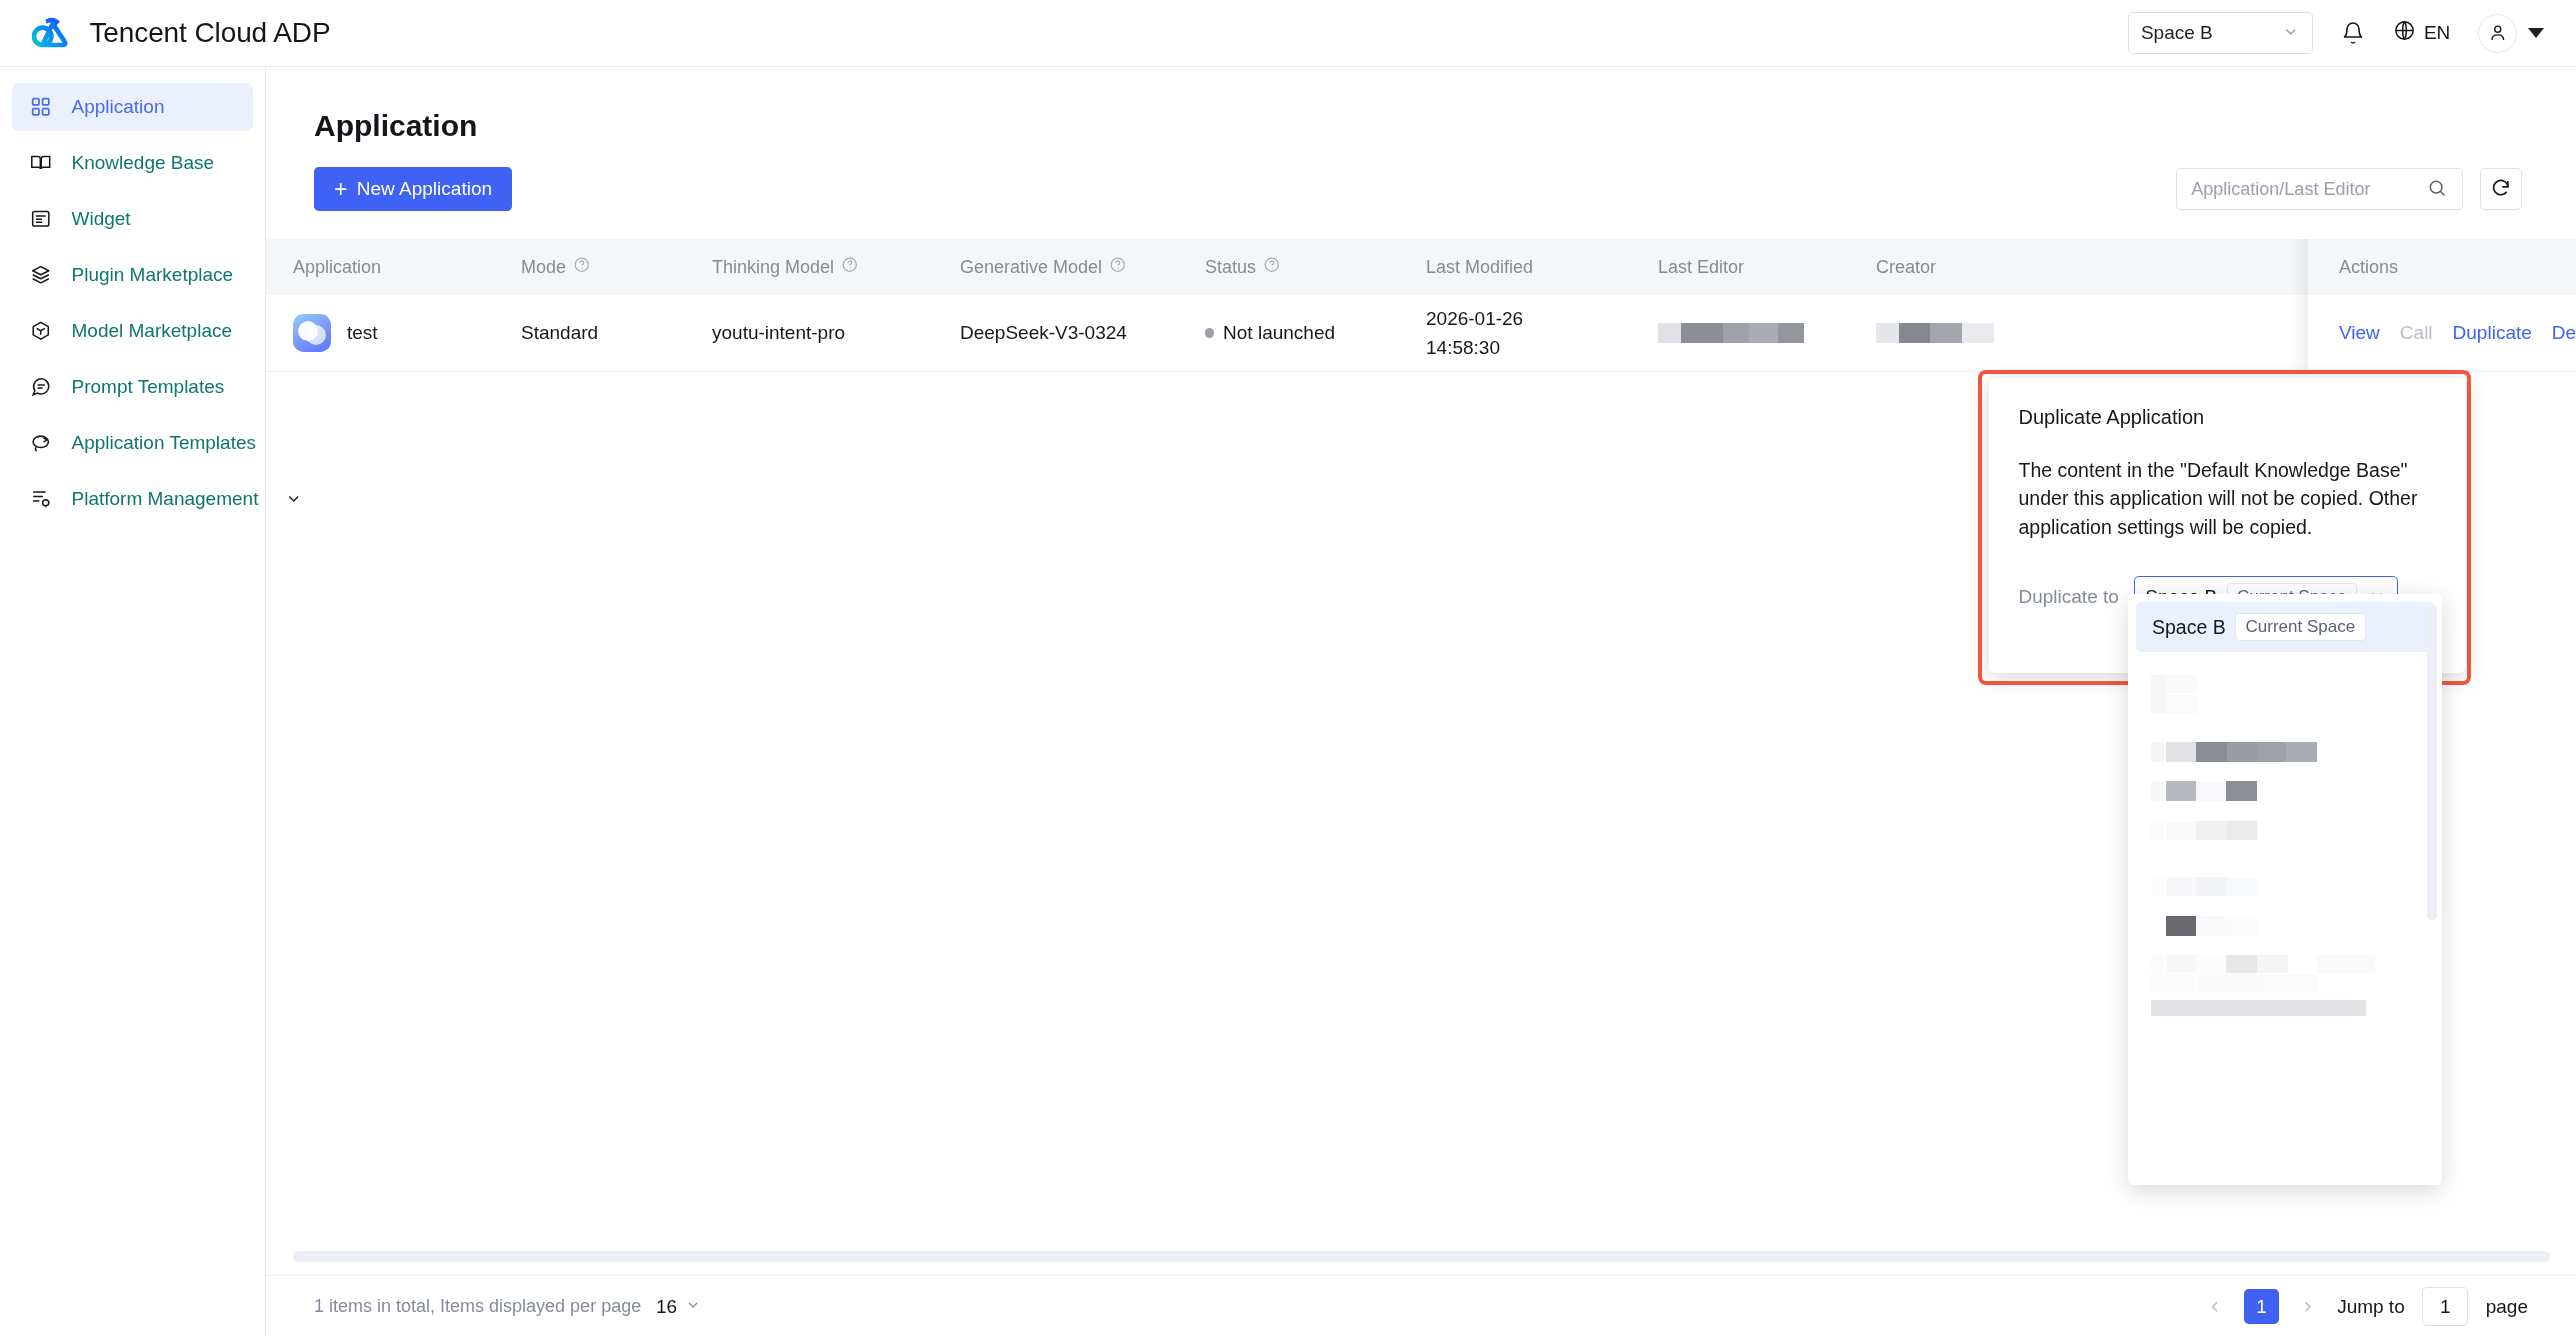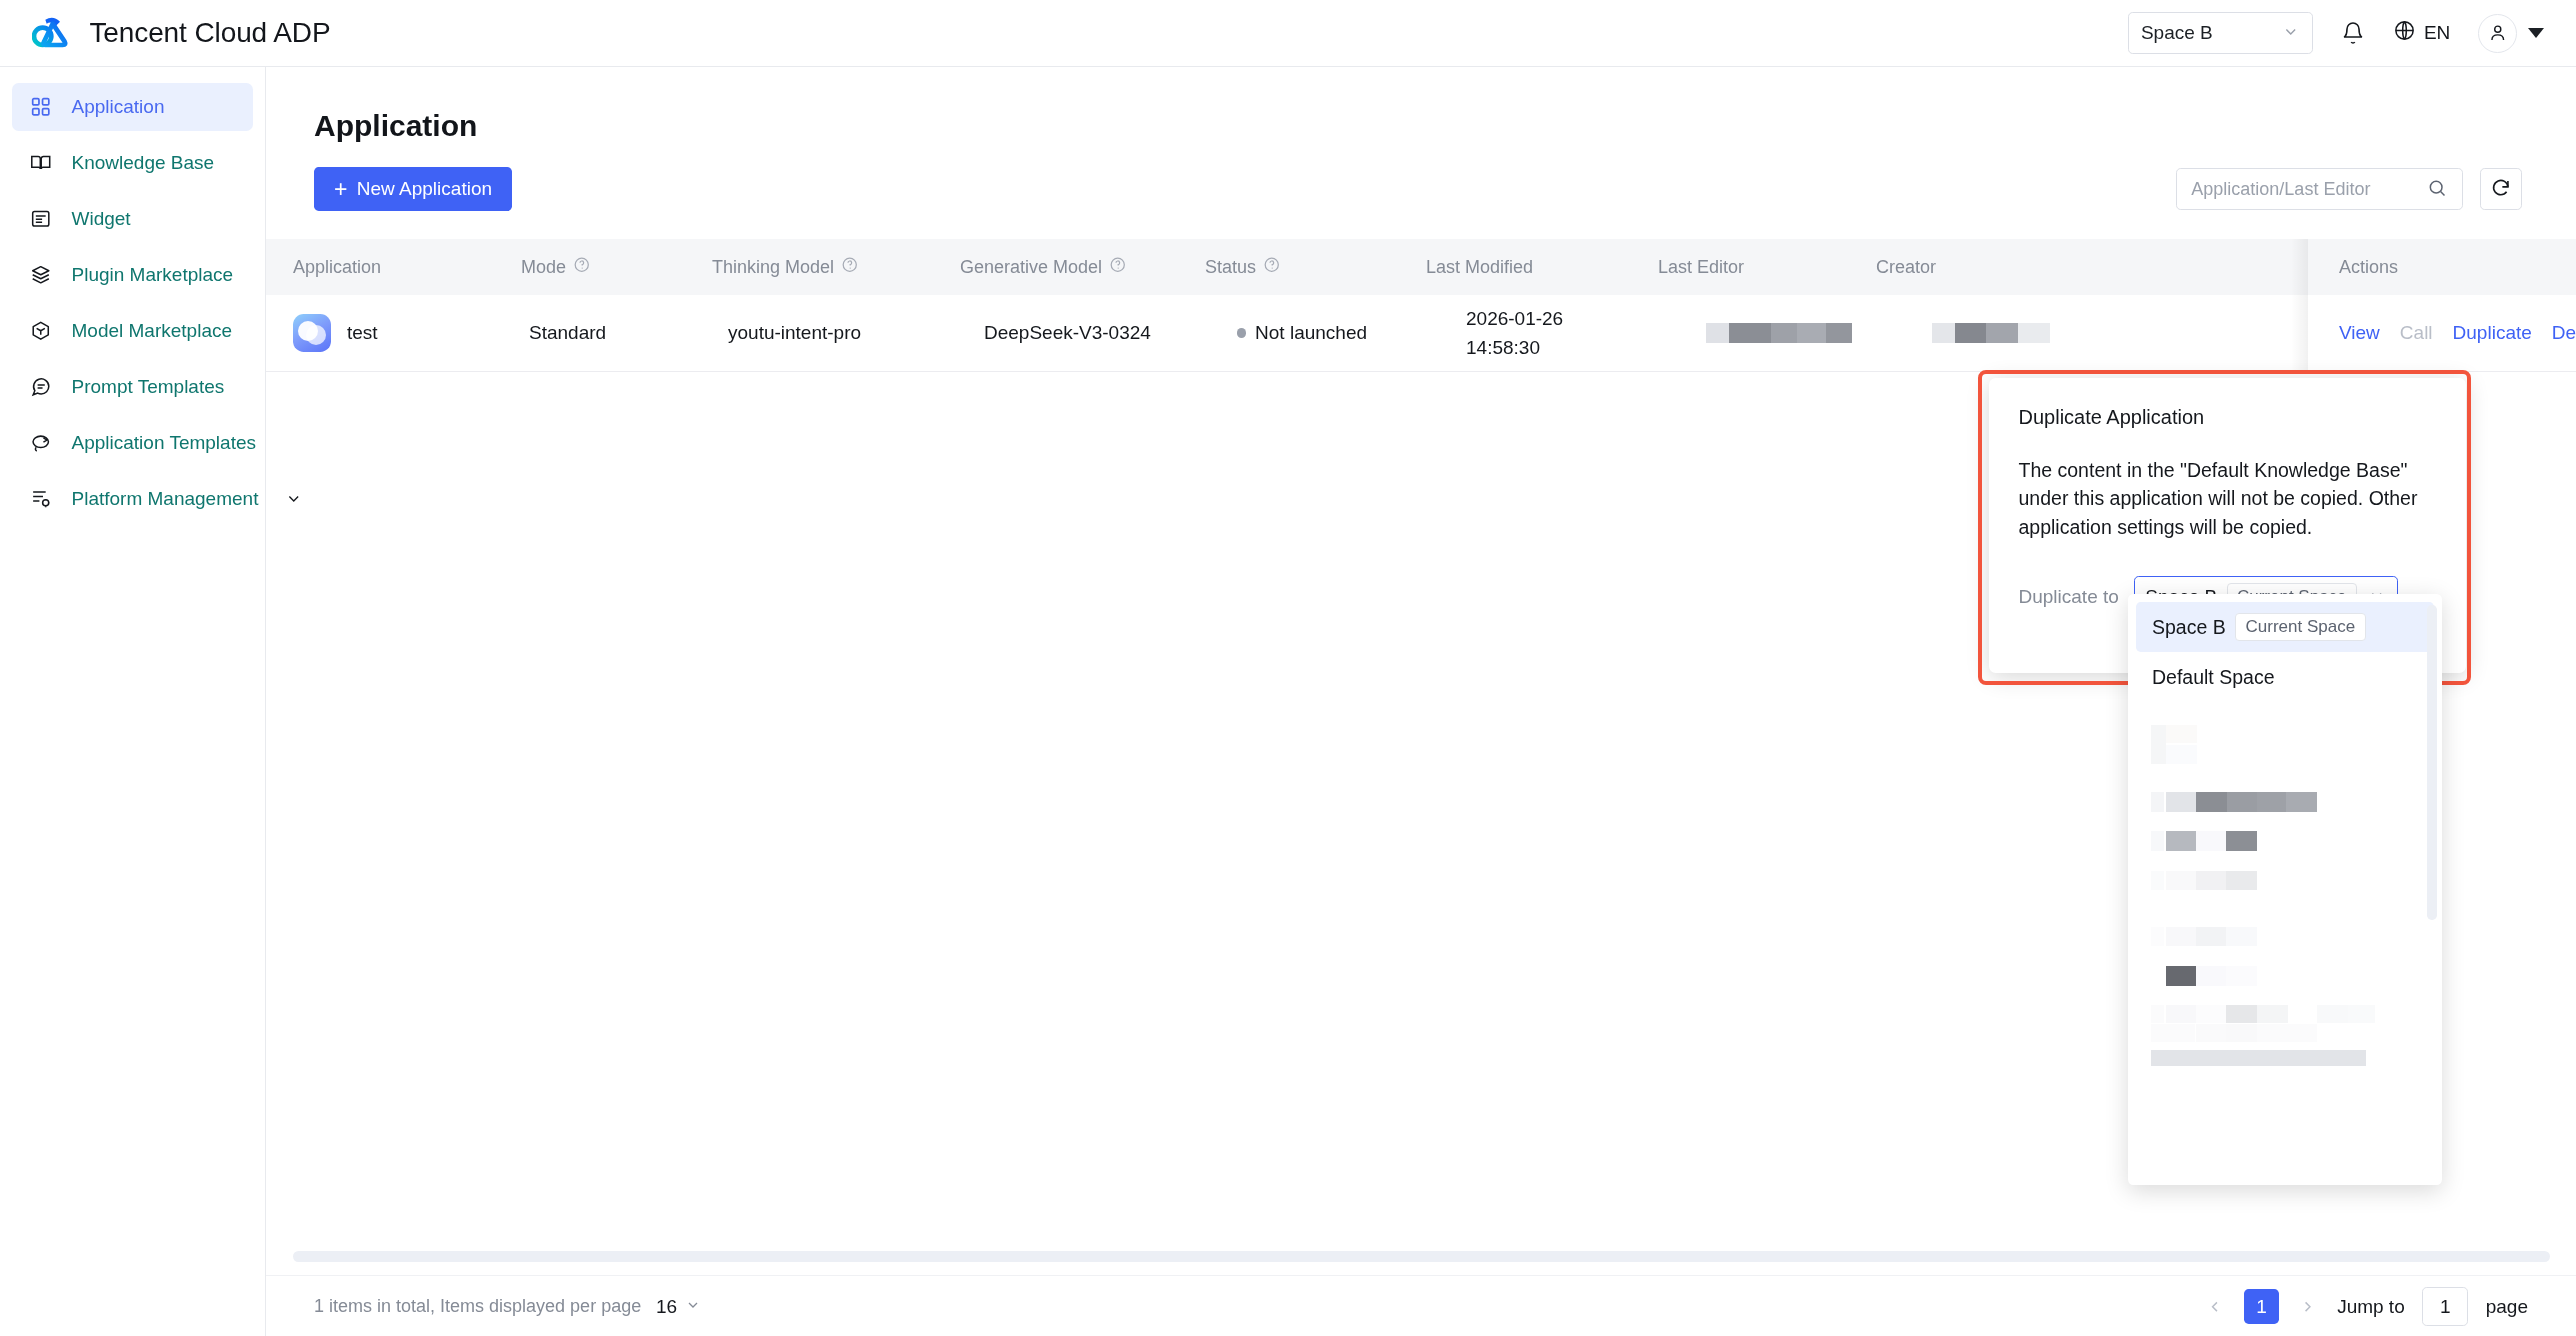--- a/index.html
+++ b/index.html
@@ -103,21 +103,21 @@
   .thead {
     height: 56px; background: #f5f6f8; display: flex; align-items: center;
     padding-left: 27px;
   }
   .th {
     font-size: 18px; color: #858b96; display: flex; align-items: center; gap: 6.7px;
     flex: 0 0 auto;
   }
   .tbody-row {
     height: 77px; display: flex; align-items: center; padding-left: 27px;
-    border-bottom: 0.7px solid #ececf0; background: #fff; gap: 8px;
+    border-bottom: 0.7px solid #ececf0; background: #fff;
   }
   .td { font-size: 19px; color: #15181d; flex: 0 0 auto; display:flex; align-items:center; }
 
   
   .c-app   { width: 228px; }
   .c-mode  { width: 191px; }
   .c-think { width: 248px; }
   .c-gen   { width: 245px; }
   .c-status{ width: 221px; }
   .c-mod   { width: 232px; }
@@ -586,23 +586,20 @@
     </div>
   </div>
 
   <div class="highlight-box"></div>
 
   <div class="dropdown">
     <div class="dd-item selected">
       <span>Space B</span>
       <span class="tag">Current Space</span>
     </div>
-    <div class="dd-item">
-      <span>Default Space</span>
-    </div>
 
     <div class="dd-blurred">
       <span class="blur-row" style="left:14.8px; top:19px;  width:14.8px; height:39px; background:#f5f6f7;"></span>
       <span class="blur-row" style="left:29.5px; top:19px;  width:31px; height:17.5px; background:#fbfaf9;"></span>
       <span class="blur-row" style="left:29.5px; top:39px;  width:31px; height:19px; background:#fafbfd;"></span>
 
       <span class="blur-row" style="left:14.8px; top:86px; width:13.4px; height:20px; background:#f4f5f7;"></span>
       <span class="blur-row" style="left:29.5px; top:86px; width:31px; height:20px; background:#e2e4e8;"></span>
       <span class="blur-row" style="left:60px; top:86px; width:31px; height:20px; background:#8b8e94;"></span>
       <span class="blur-row" style="left:91px;top:86px; width:29.5px; height:20px; background:#9a9da3;"></span>

